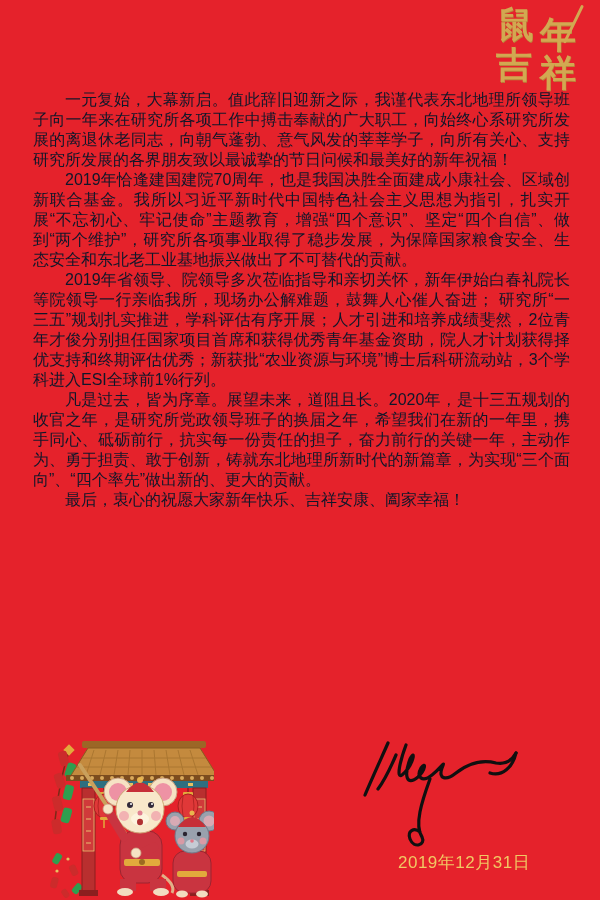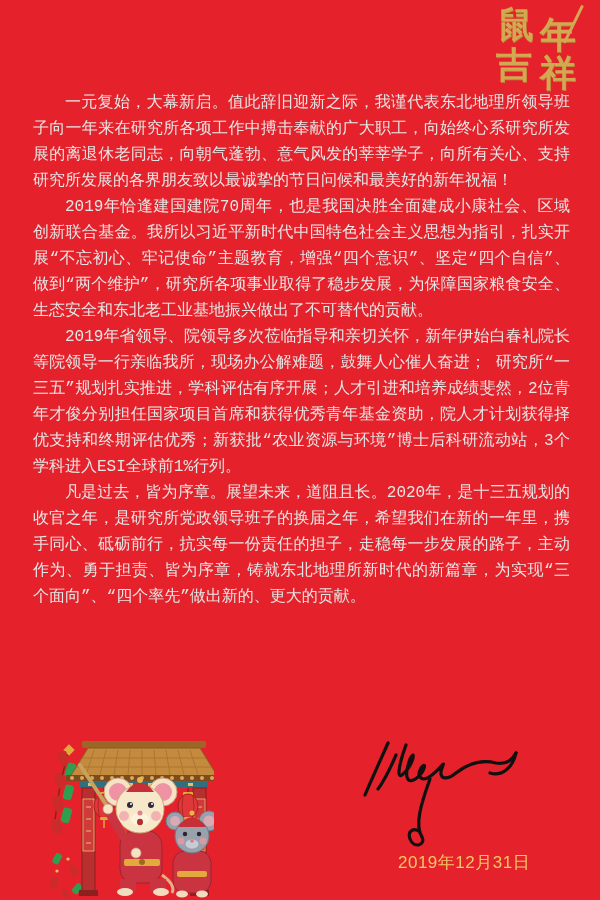--- a/index.html
+++ b/index.html
@@ -23,23 +23,22 @@
   .sc1{left:4px;top:2px;}
   .sc2{left:46px;top:12px;}
   .sc3{left:2px;top:42px;}
   .sc4{left:46px;top:50px;}
   .seal-stroke{
     position:absolute;right:6px;top:-2px;width:2.5px;height:42px;
     background:#d2a851;transform:rotate(26deg);border-radius:2px;
   }
   .body-text{
     position:absolute;top:90px;left:33px;right:30px;
-    color:#e5e5e5;font-size:16px;line-height:26px;
+    color:#0f172a;font-size:16px;line-height:20px;
     text-align:justify;
-    font-family:Liberation Mono, monospace;
   }
   .body-text p{margin:0;text-indent:2em;}
   .illustration{position:absolute;left:24px;top:735px;}
   .signature{position:absolute;left:360px;top:735px;}
   .date{
     position:absolute;left:398px;top:851px;
     color:#f1c863;font-size:17px;font-weight:normal;letter-spacing:0.5px;
   }
 </style>
 </head>
@@ -53,21 +52,22 @@
     <span class="sc sc3">吉</span>
     <span class="sc sc4">祥</span>
     <span class="seal-stroke"></span>
   </div>
 
 
   <div class="body-text">
     <p>一元复始，大幕新启。值此辞旧迎新之际，我谨代表东北地理所领导班子向一年来在研究所各项工作中搏击奉献的广大职工，向始终心系研究所发展的离退休老同志，向朝气蓬勃、意气风发的莘莘学子，向所有关心、支持研究所发展的各界朋友致以最诚挚的节日问候和最美好的新年祝福！</p>
     <p>2019年恰逢建国建院70周年，也是我国决胜全面建成小康社会、区域创新联合基金。我所以习近平新时代中国特色社会主义思想为指引，扎实开展“不忘初心、牢记使命”主题教育，增强“四个意识”、坚定“四个自信”、做到“两个维护”，研究所各项事业取得了稳步发展，为保障国家粮食安全、生态安全和东北老工业基地振兴做出了不可替代的贡献。</p>
     <p>2019年省领导、院领导多次莅临指导和亲切关怀，新年伊始白春礼院长等院领导一行亲临我所，现场办公解难题，鼓舞人心催人奋进； 研究所“一三五”规划扎实推进，学科评估有序开展；人才引进和培养成绩斐然，2位青年才俊分别担任国家项目首席和获得优秀青年基金资助，院人才计划获得择优支持和终期评估优秀；新获批“农业资源与环境”博士后科研流动站，3个学科进入ESI全球前1%行列。</p>
-    <p>凡是过去，皆为序章。展望未来，道阻且长。2020年，是十三五规划的收官之年，是研究所党政领导班子的换届之年，希望我们在新的一年里，携手同心、砥砺前行，抗实每一份责任的担子，走稳每一步发展的路子，主动作为、勇于担责、皆为序章，铸就东北地理所新时代的新篇章，为实现“三个面向”、“四个率先”做出新的、更大的贡献。</p>
+    <p>凡是过去，皆为序章。展望未来，道阻且长。2020年，是十三五规划的收官之年，是研究所党政领导班子的换届之年，希望我们在新的一年里，携手同心、砥砺前行，抗实每一份责任的担子，奋力前行的关键一年，主动作为、勇于担责、敢于创新，铸就东北地理所新时代的新篇章，为实现“三个面向”、“四个率先”做出新的、更大的贡献。</p>
+    <p>最后，衷心的祝愿大家新年快乐、吉祥安康、阖家幸福！</p>
   </div>
 
   <svg class="illustration" width="190" height="163" viewBox="0 0 190 163" aria-hidden="true">
 
     <g>
       <path d="M46,14 C40,30 34,55 30,95" stroke="#7a2a18" stroke-width="1.5" fill="none"></path>
       <rect x="41" y="11" width="8" height="8" fill="#e2aa3c" transform="rotate(45 45 15)"></rect>
       <g>
         <rect x="35" y="16" width="9" height="15" rx="3" fill="#cc2b2b" transform="rotate(-15 40 23)"></rect>
         <rect x="42" y="28" width="9" height="15" rx="3" fill="#2f9e4f" transform="rotate(18 47 35)"></rect>

